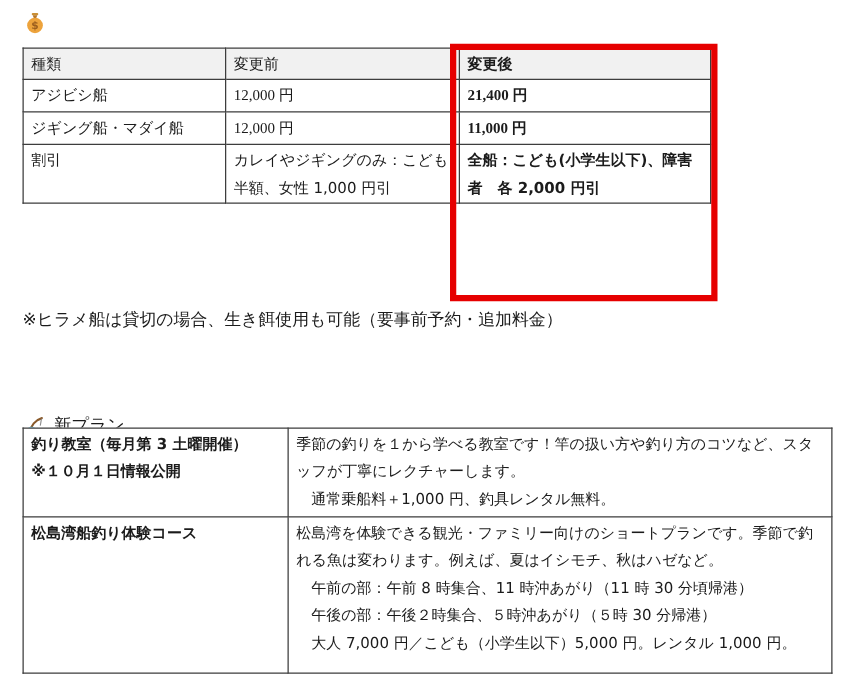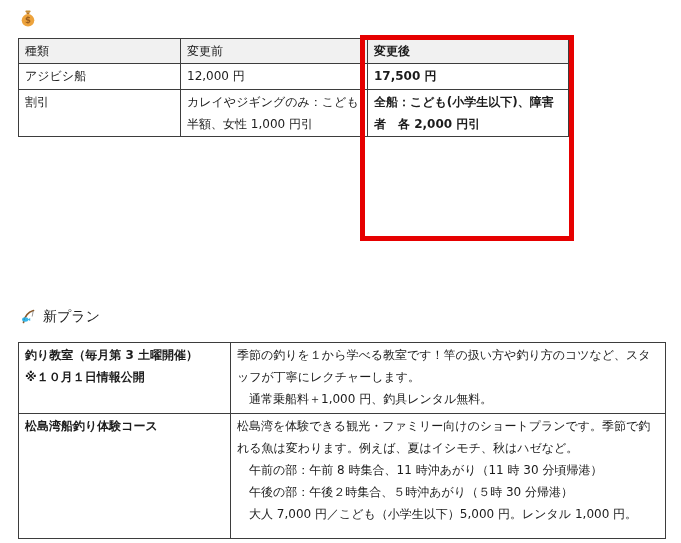--- a/index.html
+++ b/index.html
@@ -8,32 +8,32 @@
     font-family:"DejaVu Sans","Liberation Sans",sans-serif;
     color:#1b1b1b;
   }
   .page { position:relative; width:681px; height:543px; overflow:hidden; }
 
   .sec-title {
     position:absolute; left:20px; display:flex; align-items:center; gap:7px;
     font-size:14px; white-space:nowrap;
   }
   #fare-title { top:10px; }
-  #plan-title { top:308px;align-items:center; }
+  #plan-title { top:332px;align-items:center; }
   .icon { display:inline-flex; width:16px; height:17px; flex:0 0 auto; }
 
   table { border-collapse:collapse; table-layout:fixed; position:absolute; background:#fff; }
   th, td {
     border:1px solid #3d3d3d; padding:1px 6px; vertical-align:top;
     font-size:12px; line-height:22px; font-weight:normal; text-align:left;
     overflow:hidden;
   }
   #fare-table { left:18px; top:38px; width:550px; }
   #fare-table th { background:#f1f1f1; height:22px; }
-  #fare-table tr.r-small td { height:23px; }
+  #fare-table tr.r-small td { height:23px;font-family:Liberation Serif, serif; }
   #fare-table tr.r-hirame td { height:78px; }
   #fare-table tr.r-discount td { height:42px; }
 
   .after-col { font-weight:bold;margin-top:21px; }
   .u { text-decoration:underline; }
   .b { font-weight:bold; }
 
   #red-frame {
     position:absolute; left:360px; top:35px; width:214px; height:206px;
     border:5px solid #e60000; box-sizing:border-box; pointer-events:none;
@@ -73,32 +73,38 @@
     </colgroup>
     <tbody>
         <tr>
       <th>種類</th>
       <th>変更前</th>
       <th class="after-col">変更後</th>
     </tr>
     <tr class="r-small">
       <td>アジビシ船</td>
       <td>12,000 円</td>
-      <td class="after-col">17,500 円</td>
+      <td class="after-col">21,400 円</td>
+    </tr>
+    <tr class="r-small">
+      <td>ジギング船・マダイ船</td>
+      <td>12,000 円</td>
+      <td class="after-col">11,000 円</td>
     </tr>
     <tr class="r-discount">
       <td>割引</td>
       <td>カレイやジギングのみ：こども半額、女性 1,000 円引</td>
       <td class="after-col">全船：こども(小学生以下)、障害者　各 2,000 円引</td>
     </tr>
   </tbody>
     </table>
 
   <div id="red-frame"></div>
 
+  <div class="note" id="note-0">※ヒラメ船は貸切の場合、生き餌使用も可能（要事前予約・追加料金）</div>
 
   <div class="sec-title" id="plan-title">
     <span class="icon">
       <svg viewBox="0 0 16 16" width="16" height="16">
         <path d="M3.5 13.5 C4.5 7.5, 8.5 3, 13.5 1.5" stroke="#8a5a2b" fill="none" stroke-width="1.7" stroke-linecap="round"></path>
         <path d="M13.2 2 L12.2 7.5" stroke="#8d8d8d" fill="none" stroke-width="0.9"></path>
         <ellipse cx="5.2" cy="10.5" rx="3.1" ry="2.2" fill="#35b6e8"></ellipse>
         <path d="M7.6 10.5 L10.2 9 L10.2 12 Z" fill="#35b6e8"></path>
         <circle cx="4.2" cy="10" r="0.55" fill="#0e5a78"></circle>
       </svg>

